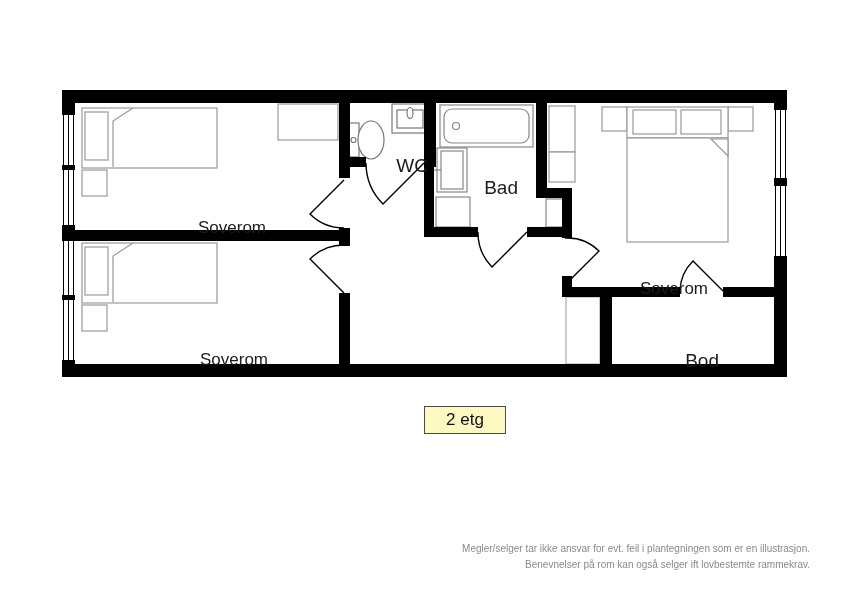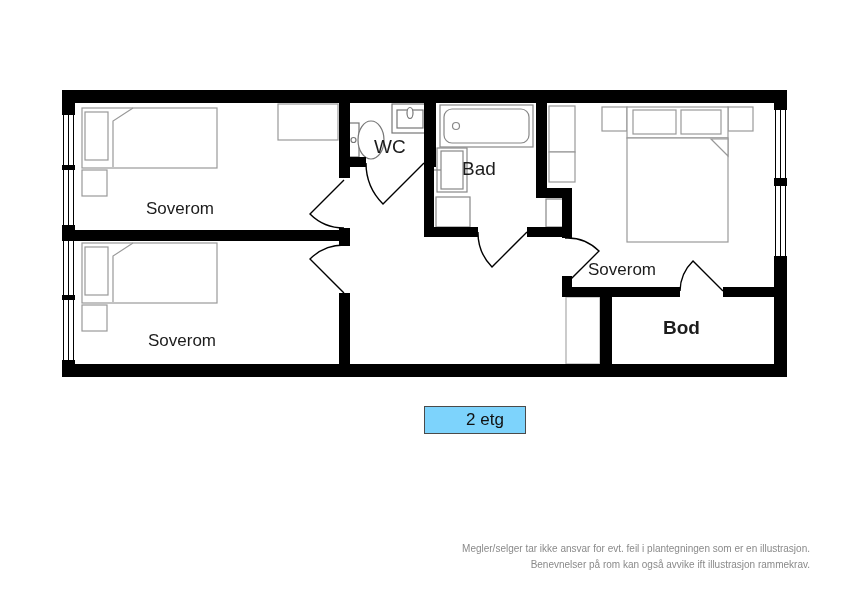--- a/index.html
+++ b/index.html
@@ -2,28 +2,28 @@
 <html><head>
 <meta charset="utf-8">
 <style>
   html,body{margin:0;padding:0;background:#fff;}
   .stage{
     position:relative;width:849px;height:600px;background:#fff;overflow:hidden;
     font-family:"Liberation Sans",sans-serif;
   }
   svg{position:absolute;left:0;top:0;}
   .room-label{
-    position:absolute;color:#1c1c1c;text-align:left;white-space:nowrap;
-    font-size:17px;line-height:20px;
+    position:absolute;color:#1c1c1c;text-align:right;white-space:nowrap;
+    font-size:17px;line-height:20px;margin-top:19px;
   }
   .room-label.big{font-size:19px;}
   .floor-badge{
     position:absolute;left:424px;top:406px;width:80px;height:26px;
     border:1px solid #4a4a4a;display:flex;align-items:center;justify-content:center;
-    font-size:17px;color:#111;background:#7dd3fc;padding-left:20px;
+    font-size:17px;color:#111;background:#fef9c3;
   }
   .logo{
     position:absolute;left:76px;top:527px;
     font-family:"DejaVu Sans",sans-serif;font-weight:bold;
     font-size:44px;letter-spacing:1px;color:#23232d;line-height:50px;
   }
   .logo .logo-o{color:#e8175d;}
   .disclaimer{
     position:absolute;left:350px;top:541px;width:460px;
     text-align:right;color:#8a8a8a;font-size:10px;line-height:16px;
@@ -164,25 +164,25 @@
       <path d="M567,283 L599,251 A45,45 0 0 0 565,238"></path>
       <path d="M723,291 L693,261 A43,43 0 0 0 680,291"></path>
     </g>
   </svg>
 
   <div class="room-label" style="left:146px;top:199px;width:120px;">Soverom</div>
   <div class="room-label" style="left:148px;top:331px;width:120px;">Soverom</div>
   <div class="room-label big" style="left:374px;top:137px;width:54px;">WC</div>
   <div class="room-label big" style="left:462px;top:159px;width:56px;">Bad</div>
   <div class="room-label" style="left:588px;top:260px;width:120px;">Soverom</div>
-  <div class="room-label big" style="left:663px;top:318px;width:56px;font-weight:bold;">Bod</div>
+  <div class="room-label big" style="left:663px;top:332px;width:56px;">Bod</div>
 
   <div class="floor-badge">
     <span>2 etg</span>
   </div>
 
 
   <div class="disclaimer">
     <div>Megler/selger tar ikke ansvar for evt. feil i plantegningen som er en illustrasjon.</div>
-    <div>Benevnelser på rom kan også avvike ift illustrasjon rammekrav.</div>
+    <div>Benevnelser på rom kan også selger ift lovbestemte rammekrav.</div>
   </div>
 
 </div>
 
 </body></html>

